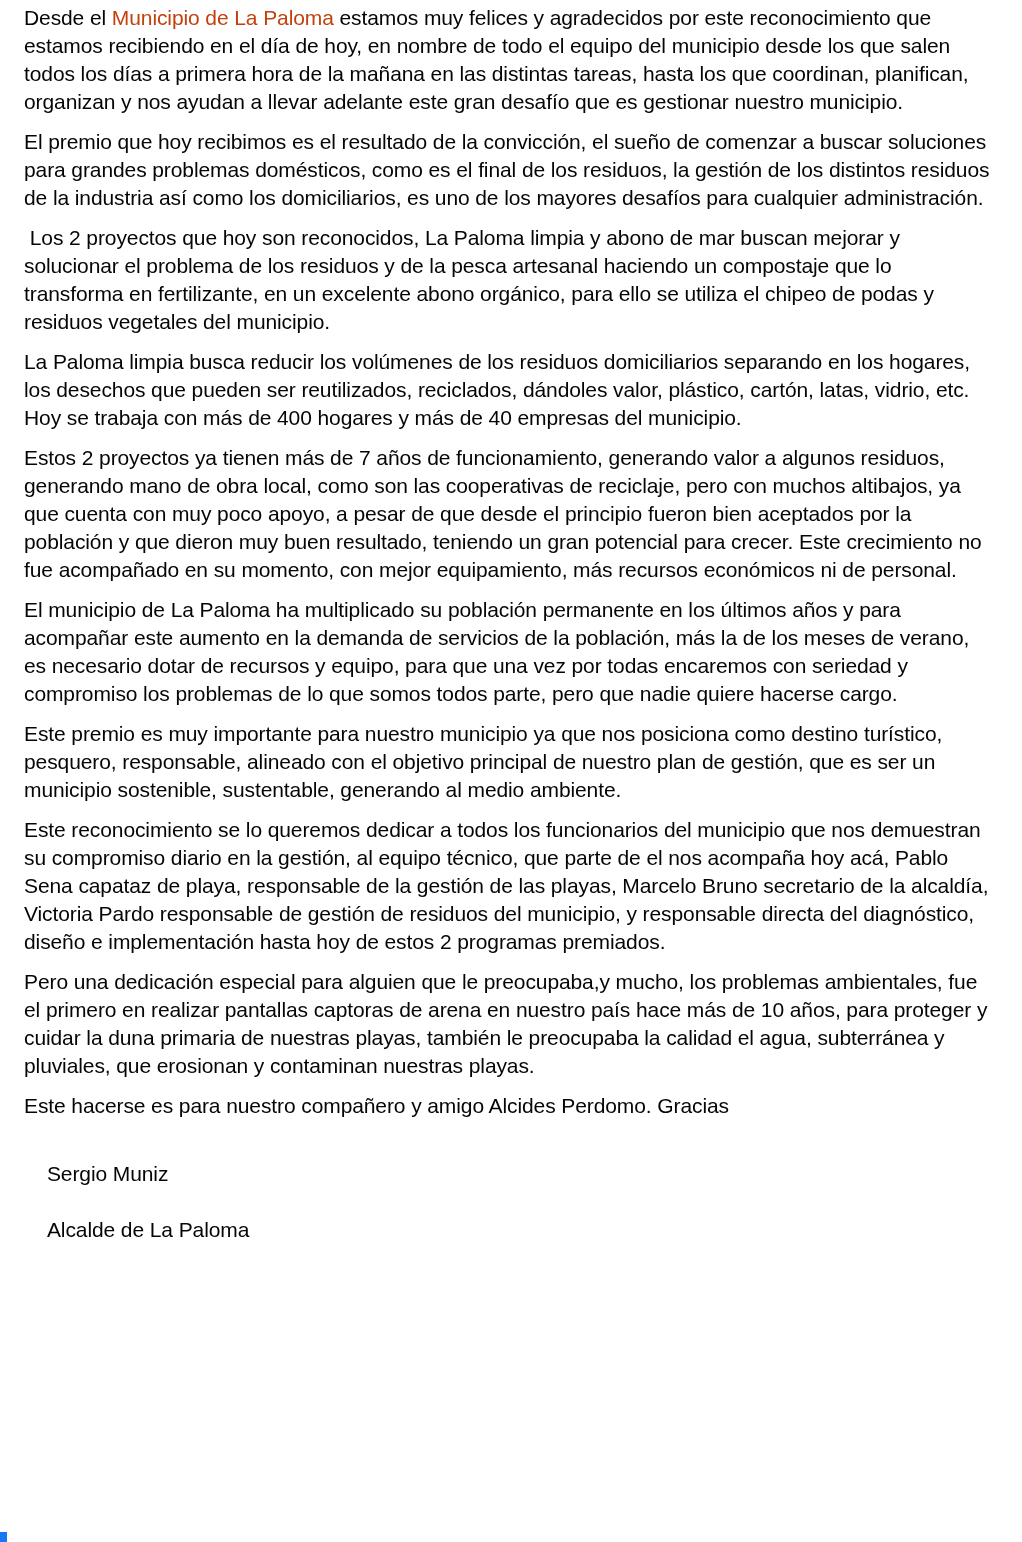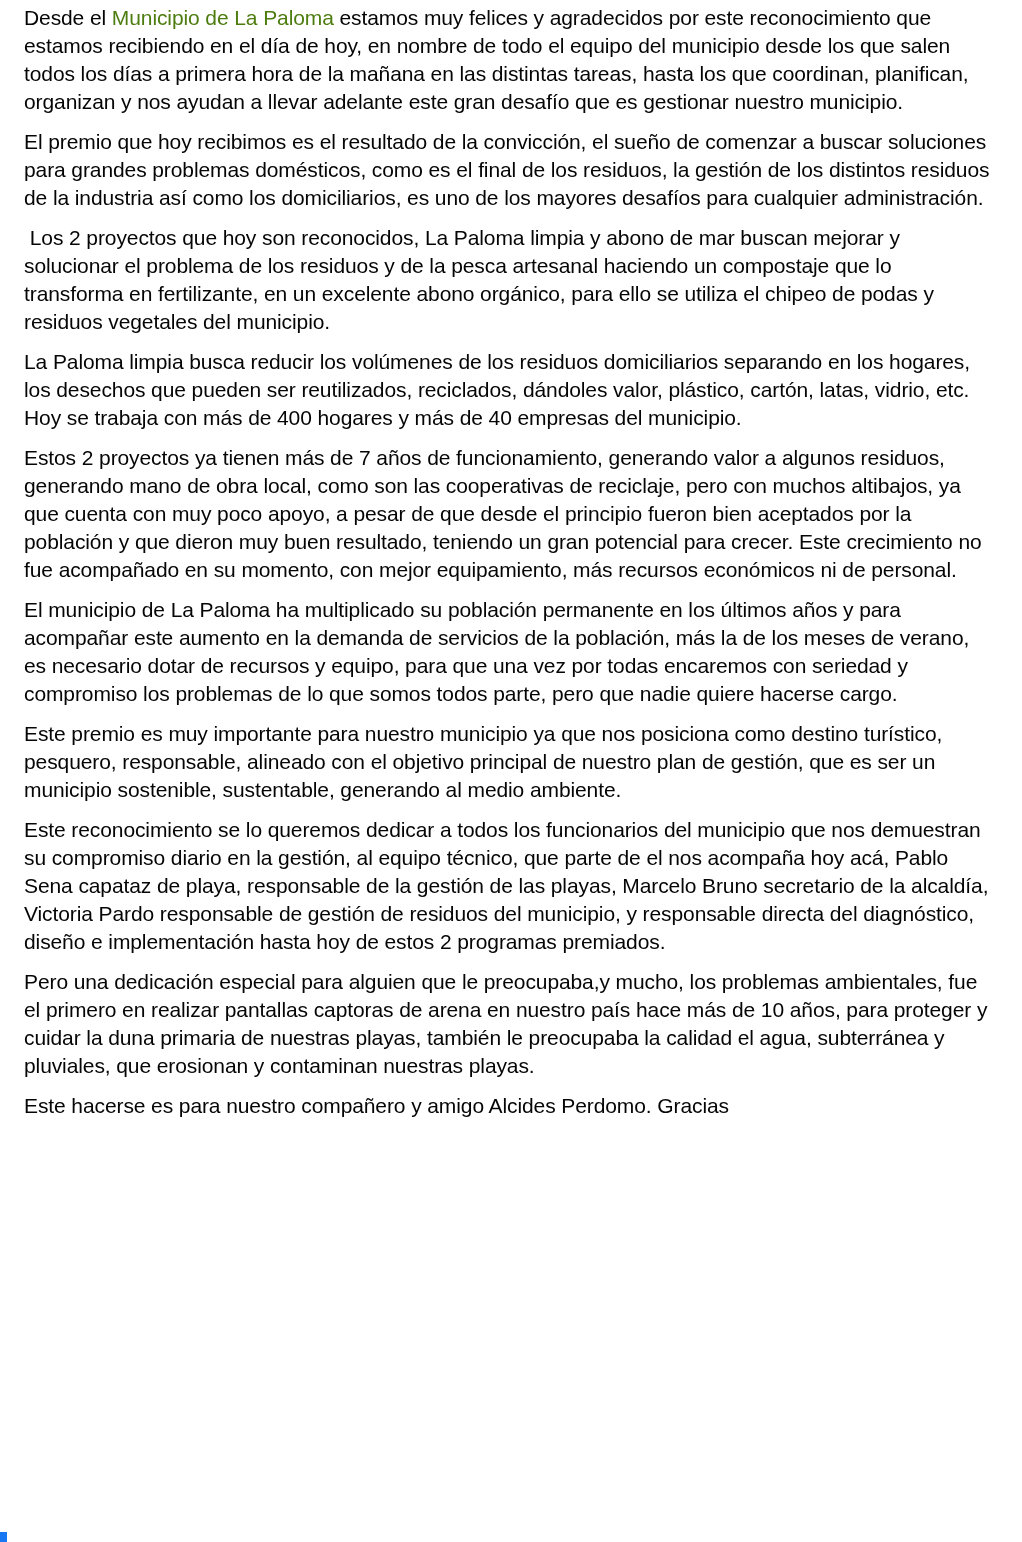--- a/index.html
+++ b/index.html
@@ -20,21 +20,21 @@
     font-size: 21px;
     line-height: 28px;
     color: #050505;
     letter-spacing: -0.1px;
   }
   .post-text p {
     margin: 0 0 12px 0;
     white-space: pre-wrap;
   }
   a.inline-link {
-    color: #4d7c0f;
+    color: #c2410c;
     text-decoration: none;
     cursor: pointer;
   }
   .signature-line {
     white-space: pre-wrap;
   }
   .cutoff-blue {
     position: absolute;
     left: 0;
     bottom: 0;
@@ -53,15 +53,19 @@
   <p>El premio que hoy recibimos es el resultado de la convicción, el sueño de comenzar a buscar soluciones para grandes problemas domésticos, como es el final de los residuos, la gestión de los distintos residuos de la industria así como los domiciliarios, es uno de los mayores desafíos para cualquier administración.</p>
   <p> Los 2 proyectos que hoy son reconocidos, La Paloma limpia y abono de mar buscan mejorar y solucionar el problema de los residuos y de la pesca artesanal haciendo un compostaje que lo transforma en fertilizante, en un excelente abono orgánico, para ello se utiliza el chipeo de podas y residuos vegetales del municipio.</p>
   <p>La Paloma limpia busca reducir los volúmenes de los residuos domiciliarios separando en los hogares, los desechos que pueden ser reutilizados, reciclados, dándoles valor, plástico, cartón, latas, vidrio, etc. Hoy se trabaja con más de 400 hogares y más de 40 empresas del municipio.</p>
   <p>Estos 2 proyectos ya tienen más de 7 años de funcionamiento, generando valor a algunos residuos, generando mano de obra local, como son las cooperativas de reciclaje, pero con muchos altibajos, ya que cuenta con muy poco apoyo, a pesar de que desde el principio fueron bien aceptados por la población y que dieron muy buen resultado, teniendo un gran potencial para crecer. Este crecimiento no fue acompañado en su momento, con mejor equipamiento, más recursos económicos ni de personal.</p>
   <p>El municipio de La Paloma ha multiplicado su población permanente en los últimos años y para acompañar este aumento en la demanda de servicios de la población, más la de los meses de verano, es necesario dotar de recursos y equipo, para que una vez por todas encaremos con seriedad y compromiso los problemas de lo que somos todos parte, pero que nadie quiere hacerse cargo.</p>
   <p>Este premio es muy importante para nuestro municipio ya que nos posiciona como destino turístico, pesquero, responsable, alineado con el objetivo principal de nuestro plan de gestión, que es ser un municipio sostenible, sustentable, generando al medio ambiente.</p>
   <p>Este reconocimiento se lo queremos dedicar a todos los funcionarios del municipio que nos demuestran su compromiso diario en la gestión, al equipo técnico, que parte de el nos acompaña hoy acá, Pablo Sena capataz de playa, responsable de la gestión de las playas, Marcelo Bruno secretario de la alcaldía, Victoria Pardo responsable de gestión de residuos del municipio, y responsable directa del diagnóstico, diseño e implementación hasta hoy de estos 2 programas premiados.</p>
   <p>Pero una dedicación especial para alguien que le preocupaba,y mucho, los problemas ambientales, fue el primero en realizar pantallas captoras de arena en nuestro país hace más de 10 años, para proteger y cuidar la duna primaria de nuestras playas, también le preocupaba la calidad el agua, subterránea y pluviales, que erosionan y contaminan nuestras playas.</p>
   <p>Este hacerse es para nuestro compañero y amigo Alcides Perdomo. Gracias</p>
 
+  <p>
+    <span class="signature-line">Sergio Muniz</span><br>
+    <span class="signature-line">Alcalde de La Paloma</span>
+  </p>
 
   <div class="cutoff-blue"></div>
 </div>
 
 </body></html>

